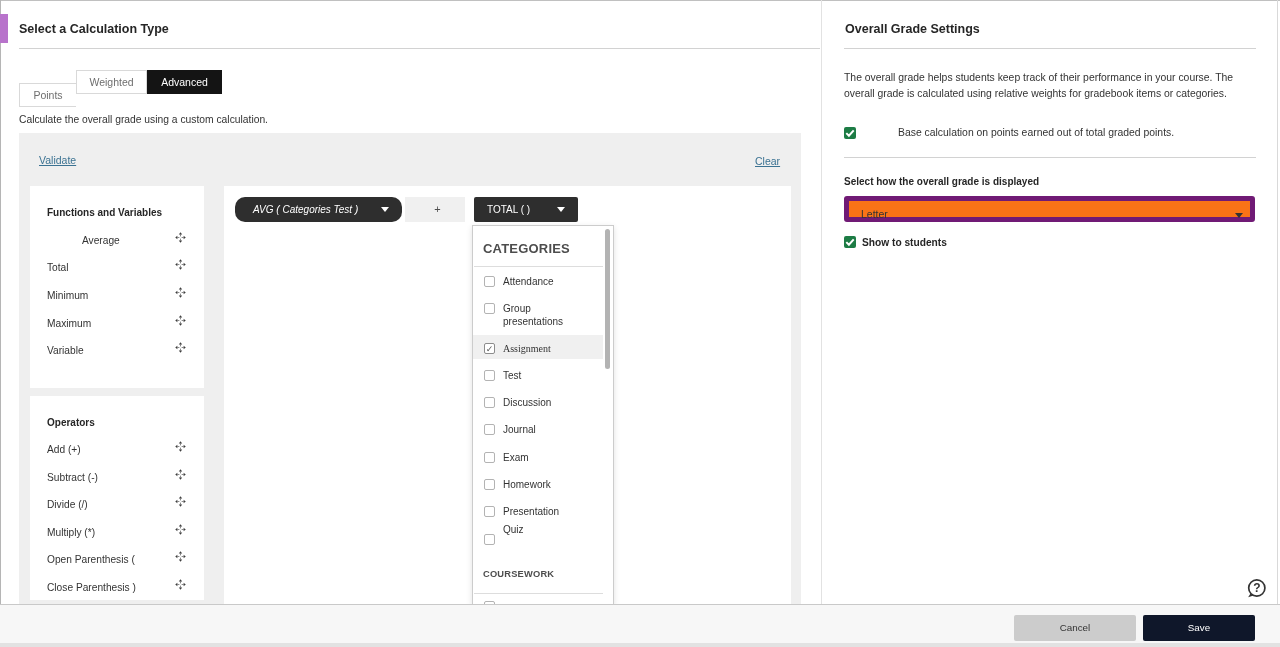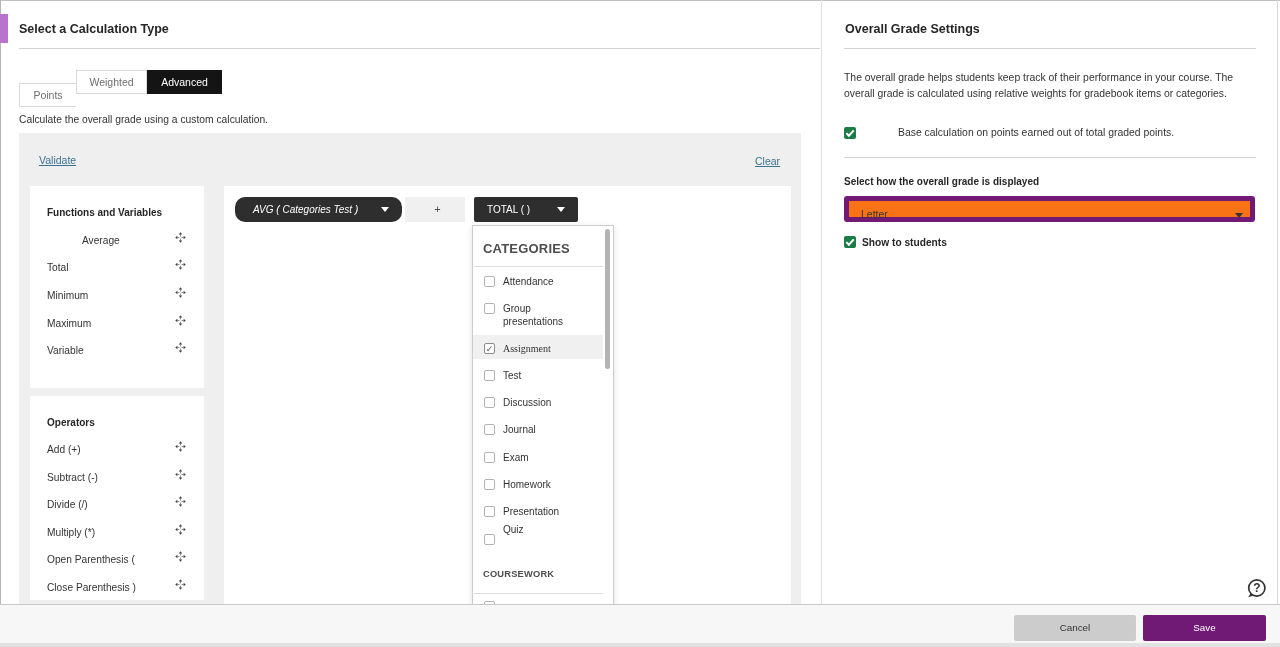--- a/index.html
+++ b/index.html
@@ -175,13 +175,13 @@
 
 <svg class="abs" style="left:1245px;top:577px;" width="23" height="23" viewBox="0 0 23 23">
   <circle cx="11.8" cy="11" r="8.1" fill="#fff" stroke="#333" stroke-width="1.7"></circle>
   <path d="M5.5 16.5 L3.2 20.2 L8.5 18.6 Z" fill="#333"></path>
   <text x="11.8" y="15.2" font-size="12" font-weight="bold" fill="#333" text-anchor="middle" font-family="Liberation Sans, sans-serif">?</text>
 </svg>
 
 <div class="abs" style="left:0;top:604px;width:1280px;height:43px;background:#f7f7f7;border-top:1px solid #c9c9c9;z-index:50;"></div>
 <div class="abs" style="left:0;top:643px;width:1280px;height:4px;background:#e2e2e2;z-index:51;"></div>
 <div class="abs" style="left:1014px;top:615px;width:122px;height:26px;background:#ccc;border-radius:2px;color:#333;font-size:9.8px;text-align:center;line-height:26px;z-index:52;">Cancel</div>
-<div class="abs" style="left:1143px;top:615px;width:123px;height:26px;background:#701a75;border-radius:2px;color:#fff;font-size:9.8px;text-align:center;line-height:26px;z-index:52;">Save</div>
+<div class="abs" style="left:1143px;top:615px;width:112px;height:26px;background:#0f172a;border-radius:2px;color:#fff;font-size:9.8px;text-align:center;line-height:26px;z-index:52;">Save</div>
 
 </body></html>

